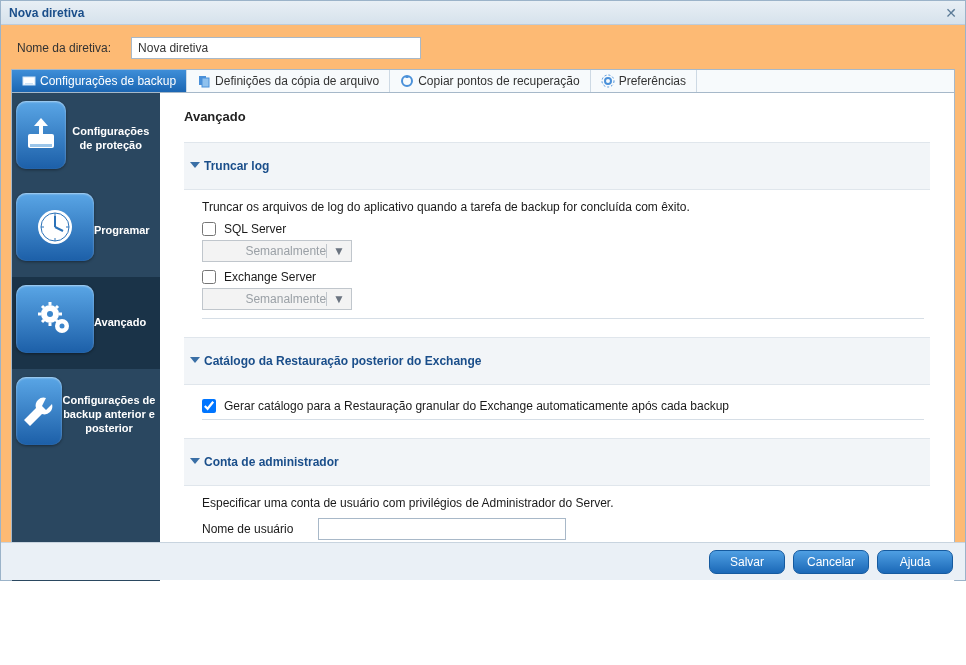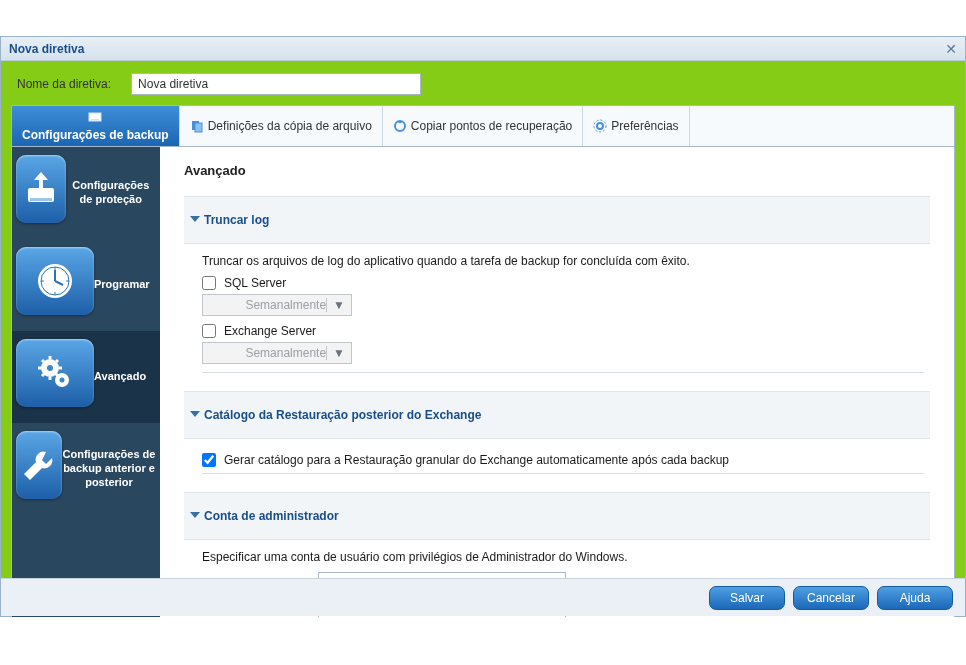--- a/index.html
+++ b/index.html
@@ -1,26 +1,26 @@
 <!DOCTYPE html>
 <html><head>
   <meta charset="utf-8">
   <style>
     * { box-sizing: border-box; margin: 0; padding: 0; }
     body { font-family: Arial, sans-serif; font-size: 12px; background: #fff; }
-    .window { width: 966px; height: 581px; background: #84cc16; border: 1px solid #9bb3c9; position: relative; margin-top: 36px; }
+    .window { width: 966px; height: 581px; background: #fdba74; border: 1px solid #9bb3c9; position: relative; }
     .titlebar { height: 24px; background: linear-gradient(#e8eff5,#d6e2ec); border-bottom: 1px solid #bcccdb; display: flex; align-items: center; padding: 0 8px; justify-content: space-between; }
     .titlebar-text { color: #1a4e8a; font-weight: bold; font-size: 12px; }
     .close-x { color: #5a7a96; cursor: pointer; font-size: 14px; }
     .name-row { padding: 12px 16px 10px; display: flex; align-items: center; gap: 20px; }
     .name-label { color: #333; }
     .name-input { width: 290px; height: 22px; border: 1px solid #a8b8c8; padding: 0 6px; font-size: 12px; color: #333; }
     .tabs { display: flex; margin: 0 10px; border: 1px solid #a6b8c9; border-bottom: none; background: #f7fafc; }
     .tab { display: flex; align-items: center; gap: 4px; padding: 4px 10px; border-right: 1px solid #cdd9e4; cursor: pointer; font-size: 12px; color: #333; }
-    .tab.active { background: linear-gradient(#3e8ed8,#1b66b3); color: #fff; font-weight: bold; flex-direction: column; }
+    .tab.active { background: linear-gradient(#3e8ed8,#1b66b3); color: #fff; font-weight: normal; }
     .tab-icon { width: 14px; height: 14px; display: inline-flex; align-items: center; justify-content: center; }
     .content-frame { margin: 0 10px 10px; border: 1px solid #a6b8c9; background: #fff; height: 538px; display: flex; }
     .sidebar { width: 148px; background: #2a4760; display: flex; flex-direction: column; }
     .sidebar-item { display: flex; align-items: center; padding: 8px 4px 10px; color: #fff; cursor: pointer; text-align: center; font-size: 11px; font-weight: bold; line-height: 1.3; }
     .sidebar-item.selected { background: #1a3348; }
     .sidebar-icon { width: 78px; height: 68px; border-radius: 10px; background: linear-gradient(#5aa6e6,#1c5fa8); display: flex; align-items: center; justify-content: center; margin-bottom: 6px; box-shadow: inset 0 1px 2px rgba(255,255,255,.5), 0 1px 3px rgba(0,0,0,.4); }
     .main { flex: 1; padding: 12px 24px 12px 24px; overflow: auto; color: #1a1a1a; }
     .main h2 { font-size: 13px; font-weight: bold; margin: 4px 0 18px; color: #222; }
     .section-head { background: #f2f5f8; border-top: 1px solid #e0e6ec; border-bottom: 1px solid #e0e6ec; padding: 16px 6px; color: #1a4e8a; font-weight: bold; font-size: 12px; display: flex; align-items: center; gap: 4px; cursor: pointer; }
     .section-body { padding: 10px 6px 18px 18px; }
@@ -190,21 +190,21 @@
           <span>Gerar catálogo para a Restauração granular do Exchange automaticamente após cada backup</span>
         </div>
         <div class="divider"></div>
       </div>
 
       <div class="section-head">
         <span class="tri"></span>
         <span>Conta de administrador</span>
       </div>
       <div class="section-body">
-        <div class="desc">Especificar uma conta de usuário com privilégios de Administrador do Windows.</div>
+        <div class="desc">Especificar uma conta de usuário com privilégios de Administrador do Server.</div>
         <div class="form-row">
           <label>Nome de usuário</label>
           <input type="text" style="">
         </div>
         <div class="form-row">
           <label>Senha</label>
           <input type="password" style="">
         </div>
         <div class="divider"></div>
       </div>

